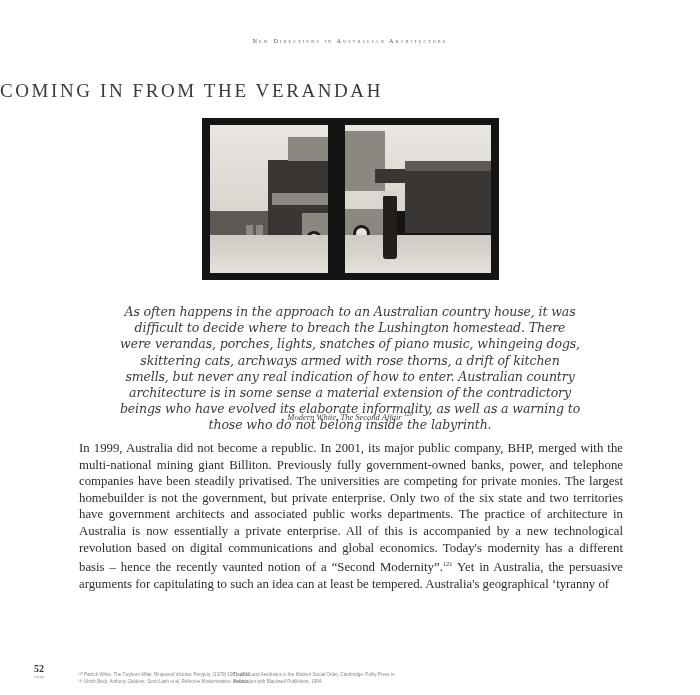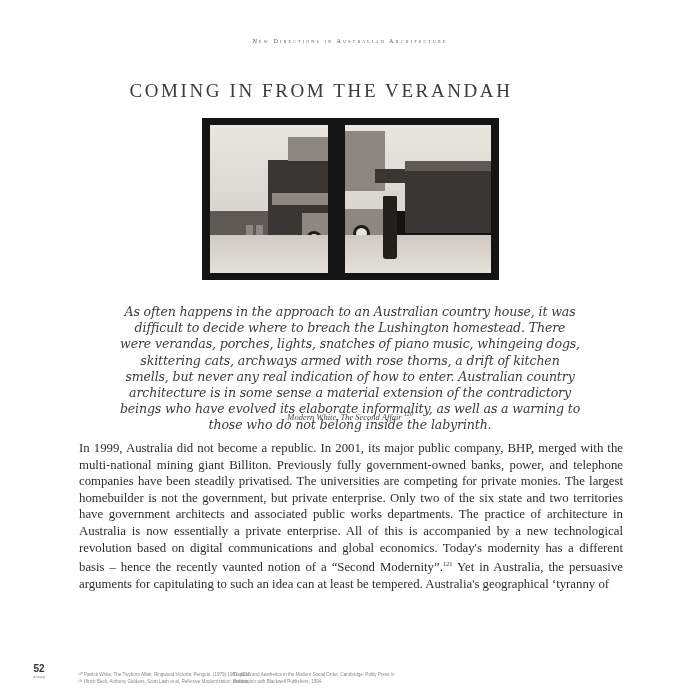--- a/index.html
+++ b/index.html
@@ -6,21 +6,21 @@
   body {
     width: 700px; height: 695px; background: #ffffff; position: relative; overflow: hidden;
     font-family: "Liberation Serif", "DejaVu Serif", serif; color: #2a2a2a;
   }
   .running-head {
     position: absolute; top: 37px; left: 0; width: 700px; text-align: center;
     font-size: 6.2px; letter-spacing: 2.2px; color: #555; font-variant: small-caps;
     font-family: "Liberation Serif", serif;
   }
   .title {
-    position: absolute; top: 67px; left: 0; width: 642px; text-align: center;
+    position: absolute; top: 67px; left: 0; width: 642px; 
     font-size: 19px; letter-spacing: 2.6px; color: #3a3a3a; font-weight: normal;
     font-family: "Liberation Serif", serif;
   }
   .photo {
     position: absolute; left: 202px; top: 118px; width: 297px; height: 162px;
     background: #141414; box-sizing: border-box;
   }
   .panel { position: absolute; top: 7px; height: 148px; overflow: hidden; }
   .panel.left { left: 8px; width: 118px; }
   .panel.right { left: 143px; width: 146px; }
@@ -46,21 +46,21 @@
   }
   .attribution sup { font-size: 6px; margin-left: 2px; }
   .body-text {
     position: absolute; left: 79px; top: 440px; width: 544px;
     font-size: 12.8px; line-height: 16.6px; text-align: justify; color: #2d2d2d;
     font-family: "Liberation Serif", serif;
   }
   .body-text sup { font-size: 6.5px; }
   .folio {
     position: absolute; left: 28px; top: 663px; width: 22px; text-align: center;
-    font-family: Liberation Sans, sans-serif;
+    font-family: Liberation Serif, serif;
   }
   .folio .num { font-size: 10px; font-weight: bold; color: #333; display: block; line-height: 11px; }
   .folio .sec { font-size: 4px; color: #777; display: block; letter-spacing: 0.3px; }
   .footnotes {
     position: absolute; left: 78px; top: 671px; width: 400px;
     font-family: "Liberation Sans", sans-serif; font-size: 4.6px; line-height: 7px; color: #888;
   }
   .fn-col { position: absolute; top: 0; }
   .fn-col.a { left: 0; width: 148px; }
   .fn-col.b { left: 155px; width: 200px; }

